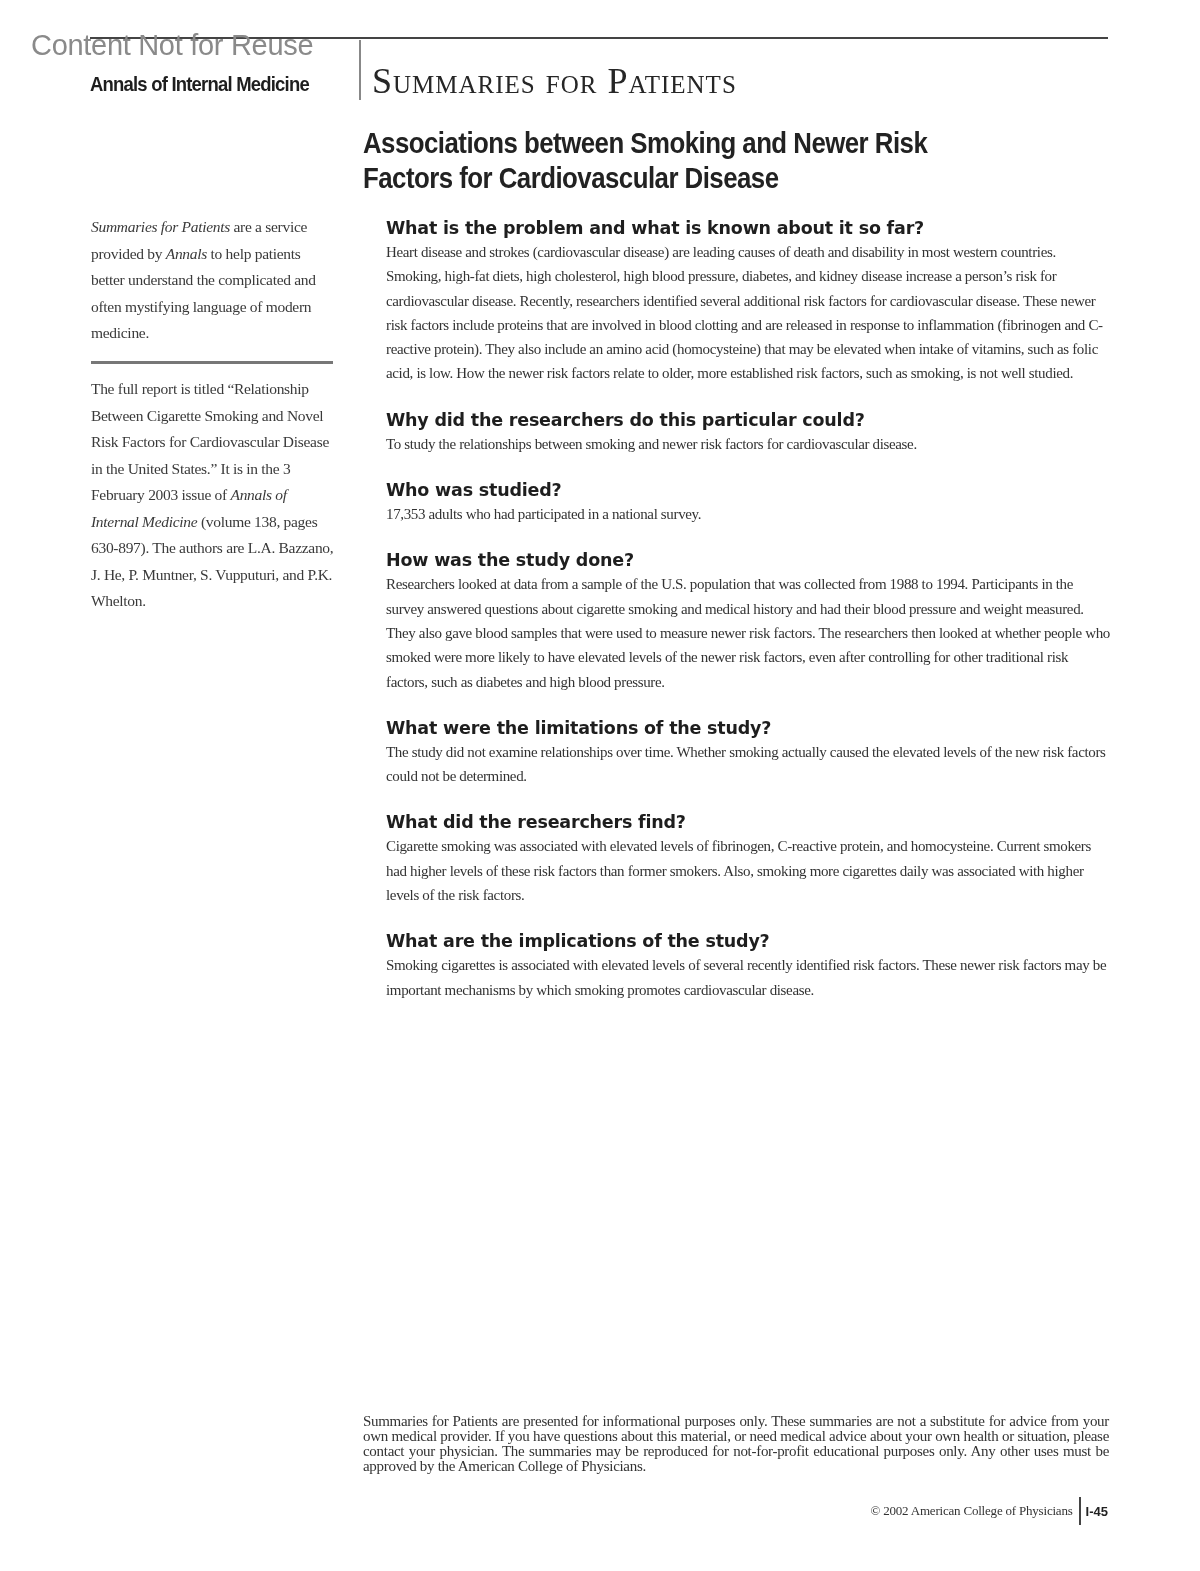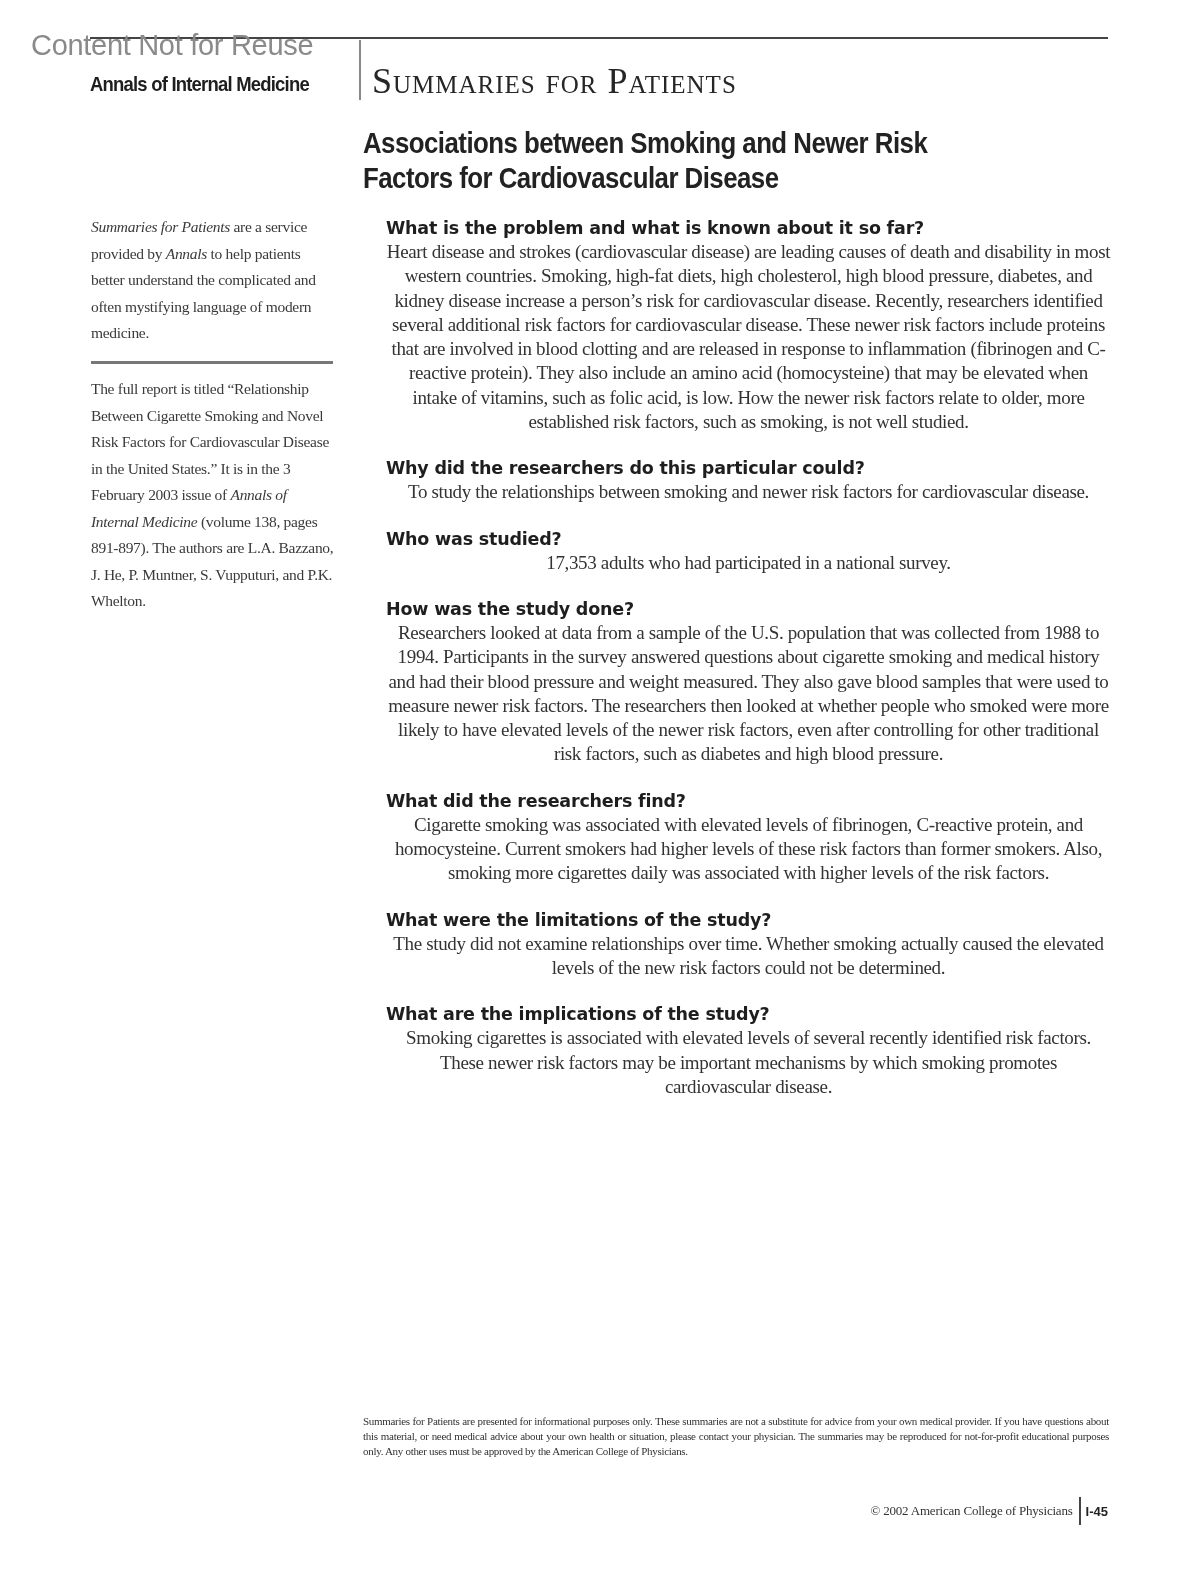--- a/index.html
+++ b/index.html
@@ -113,32 +113,31 @@
     margin: 0;
     font-family: "DejaVu Sans", "Liberation Sans", sans-serif;
     font-weight: bold;
     font-size: 17.5px;
     line-height: 24px;
     color: #1e1e1e;
     letter-spacing: -0.2px;
   }
   .section p {
     margin: 0;
-    font-size: 19px;
+    font-size: 15px;
     line-height: 24.3px;
     color: #333;
     letter-spacing: -0.35px;
-    text-align: center;
   }
   .disclaimer {
     position: absolute;
     left: 363px;
     top: 1414px;
     width: 746px;
-    font-size: 11px;
+    font-size: 15px;
     line-height: 15px;
     color: #333;
     letter-spacing: -0.3px;
     text-align: justify;
   }
   .footer {
     position: absolute;
     right: 92px;
     top: 1497px;
     display: flex;
@@ -172,46 +171,46 @@
 <div class="header-divider"></div>
 <div class="journal-name">Annals of Internal Medicine</div>
 <div class="section-title">Summaries for Patients</div>
 
 <h1 class="article-title" style="margin:0;">Associations between Smoking and Newer Risk Factors for Cardiovascular Disease</h1>
 
 <div class="sidebar sidebar-intro"><i>Summaries for Patients</i><span> are a service provided by </span><i>Annals</i><span> to help patients better understand the complicated and often mystifying language of modern medicine.</span></div>
 
 <div class="sidebar-rule"></div>
 
-<div class="sidebar sidebar-citation"><span>The full report is titled “Relationship Between Cigarette Smoking and Novel Risk Factors for Cardiovascular Disease in the United States.” It is in the 3 February 2003 issue of </span><i>Annals of Internal Medicine</i><span> (volume 138, pages 891-897). The authors are L.A. Bazzano, J. He, P. Muntner, S. Vupputuri, and P.K. Whelton.</span></div>
+<div class="sidebar sidebar-citation"><span>The full report is titled “Relationship Between Cigarette Smoking and Novel Risk Factors for Cardiovascular Disease in the United States.” It is in the 3 February 2003 issue of </span><i>Annals of Internal Medicine</i><span> (volume 138, pages 630-897). The authors are L.A. Bazzano, J. He, P. Muntner, S. Vupputuri, and P.K. Whelton.</span></div>
 
 <div class="main">
   <div class="section">
     <h2>What is the problem and what is known about it so far?</h2>
     <p>Heart disease and strokes (cardiovascular disease) are leading causes of death and disability in most western countries. Smoking, high-fat diets, high cholesterol, high blood pressure, diabetes, and kidney disease increase a person’s risk for cardiovascular disease. Recently, researchers identified several additional risk factors for cardiovascular disease. These newer risk factors include proteins that are involved in blood clotting and are released in response to inflammation (fibrinogen and C-reactive protein). They also include an amino acid (homocysteine) that may be elevated when intake of vitamins, such as folic acid, is low. How the newer risk factors relate to older, more established risk factors, such as smoking, is not well studied.</p>
   </div>
   <div class="section">
     <h2>Why did the researchers do this particular could?</h2>
     <p>To study the relationships between smoking and newer risk factors for cardiovascular disease.</p>
   </div>
   <div class="section">
     <h2>Who was studied?</h2>
     <p>17,353 adults who had participated in a national survey.</p>
   </div>
   <div class="section">
     <h2>How was the study done?</h2>
     <p>Researchers looked at data from a sample of the U.S. population that was collected from 1988 to 1994. Participants in the survey answered questions about cigarette smoking and medical history and had their blood pressure and weight measured. They also gave blood samples that were used to measure newer risk factors. The researchers then looked at whether people who smoked were more likely to have elevated levels of the newer risk factors, even after controlling for other traditional risk factors, such as diabetes and high blood pressure.</p>
   </div>
   <div class="section">
+    <h2>What were the limitations of the study?</h2>
+    <p>The study did not examine relationships over time. Whether smoking actually caused the elevated levels of the new risk factors could not be determined.</p>
+  </div>
+  <div class="section">
     <h2>What did the researchers find?</h2>
     <p>Cigarette smoking was associated with elevated levels of fibrinogen, C-reactive protein, and homocysteine. Current smokers had higher levels of these risk factors than former smokers. Also, smoking more cigarettes daily was associated with higher levels of the risk factors.</p>
-  </div>
-  <div class="section">
-    <h2>What were the limitations of the study?</h2>
-    <p>The study did not examine relationships over time. Whether smoking actually caused the elevated levels of the new risk factors could not be determined.</p>
   </div>
   <div class="section">
     <h2>What are the implications of the study?</h2>
     <p>Smoking cigarettes is associated with elevated levels of several recently identified risk factors. These newer risk factors may be important mechanisms by which smoking promotes cardiovascular disease.</p>
   </div>
 </div>
 
 <div class="disclaimer">Summaries for Patients are presented for informational purposes only. These summaries are not a substitute for advice from your own medical provider. If you have questions about this material, or need medical advice about your own health or situation, please contact your physician. The summaries may be reproduced for not-for-profit educational purposes only. Any other uses must be approved by the American College of Physicians.</div>
 
 <div class="footer">

